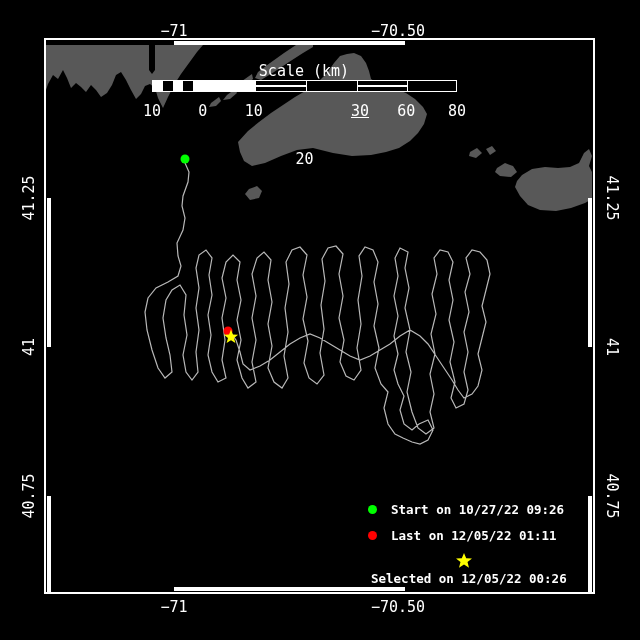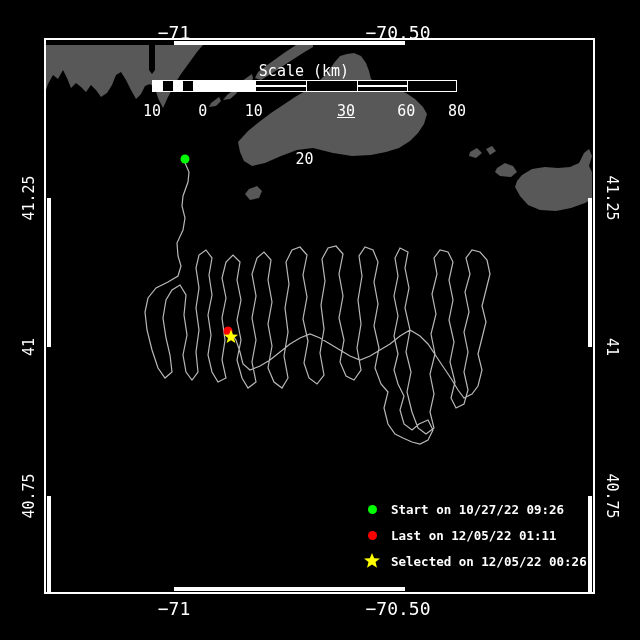--- a/index.html
+++ b/index.html
@@ -7,21 +7,21 @@
   .abs{position:absolute;}
   
   #frame{left:44px;top:38px;width:547px;height:552px;border:2px solid #fff;}
   .band{position:absolute;background:transparent;}
   .band .w{position:absolute;background:#fff;}
   #band-top{left:0;top:1px;width:547px;height:4px;}
   #band-bottom{left:0;bottom:1px;width:547px;height:4px;}
   #band-left{left:1px;top:0;width:4px;height:552px;}
   #band-right{right:1px;top:0;width:4px;height:552px;}
   
-  .lon-label{transform:translateX(-50%);font-size:18px;white-space:nowrap;}
+  .lon-label{transform:translateX(-50%);font-size:15px;white-space:nowrap;}
   .lat-label{font-size:15px;white-space:nowrap;}
   .lat-left{transform:translate(-50%,-50%) rotate(-90deg);}
   .lat-right{transform:translate(-50%,-50%) rotate(90deg);}
   
   #scale-title{top:62px;left:304px;transform:translateX(-50%);font-size:15px;text-align:center;}
   #scale-bar{left:152px;top:80px;width:305px;height:12px;border:1px solid #fff;background:#000;box-sizing:border-box;}
   #scale-bar .seg{position:absolute;top:0;bottom:0;}
   #scale-bar .segw{background:#fff;}
   #scale-bar .div{position:absolute;top:0;bottom:0;width:1px;background:#fff;}
   #scale-bar .stripe{position:absolute;height:2px;top:4px;background:#fff;}
@@ -108,37 +108,37 @@
   <div class="div" style="left:204px;"></div>
   <div class="div" style="left:254px;"></div>
   <div class="stripe" style="left:102px;width:51px;"></div>
   <div class="stripe" style="left:204px;width:50px;"></div>
 </div>
 <div id="scale-ticks" class="abs">
     <span class="scale-tick" style="left: 152px;">10</span>
     <span class="scale-tick" style="left: 202.833px;">0</span>
     <span class="scale-tick" style="left: 253.667px;">10</span>
     <span class="scale-tick" style="left: 304.5px; margin-top: 48px;">20</span>
-    <span class="scale-tick" style="left: 346px; text-decoration: underline;">30</span>
+    <span class="scale-tick" style="left: 360px; text-decoration: underline;">30</span>
     <span class="scale-tick" style="left: 406.167px;">60</span>
     <span class="scale-tick" style="left: 457px;">80</span>
   </div>
 
 <div class="legend-row" style="top:499px;">
   <span class="legend-marker">
       <span class="legend-dot" style="background: rgb(0, 255, 0);"></span>
     </span>
   <span class="legend-label">Start on 10/27/22 09:26</span>
 </div>
 <div class="legend-row" style="top:525px;">
   <span class="legend-marker">
       <span class="legend-dot" style="background: rgb(255, 0, 0);"></span>
     </span>
   <span class="legend-label">Last on 12/05/22 01:11</span>
 </div>
-<div class="legend-row" style="top:551px;">
+<div class="legend-row" style="top:551px;flex-direction:column;">
   <span class="legend-marker">
     <svg width="18" height="18" viewBox="0 0 18 18">
         <polygon id="legend-star" points="9,1 11.2,6.3 17,6.5 12.5,10.1 14,15.8 9,12.5 4,15.8 5.5,10.1 1,6.5 6.8,6.3" fill="#ffff00"></polygon>
       </svg>
   </span>
   <span class="legend-label">Selected on 12/05/22 00:26</span>
 </div>
 
 </body></html>

